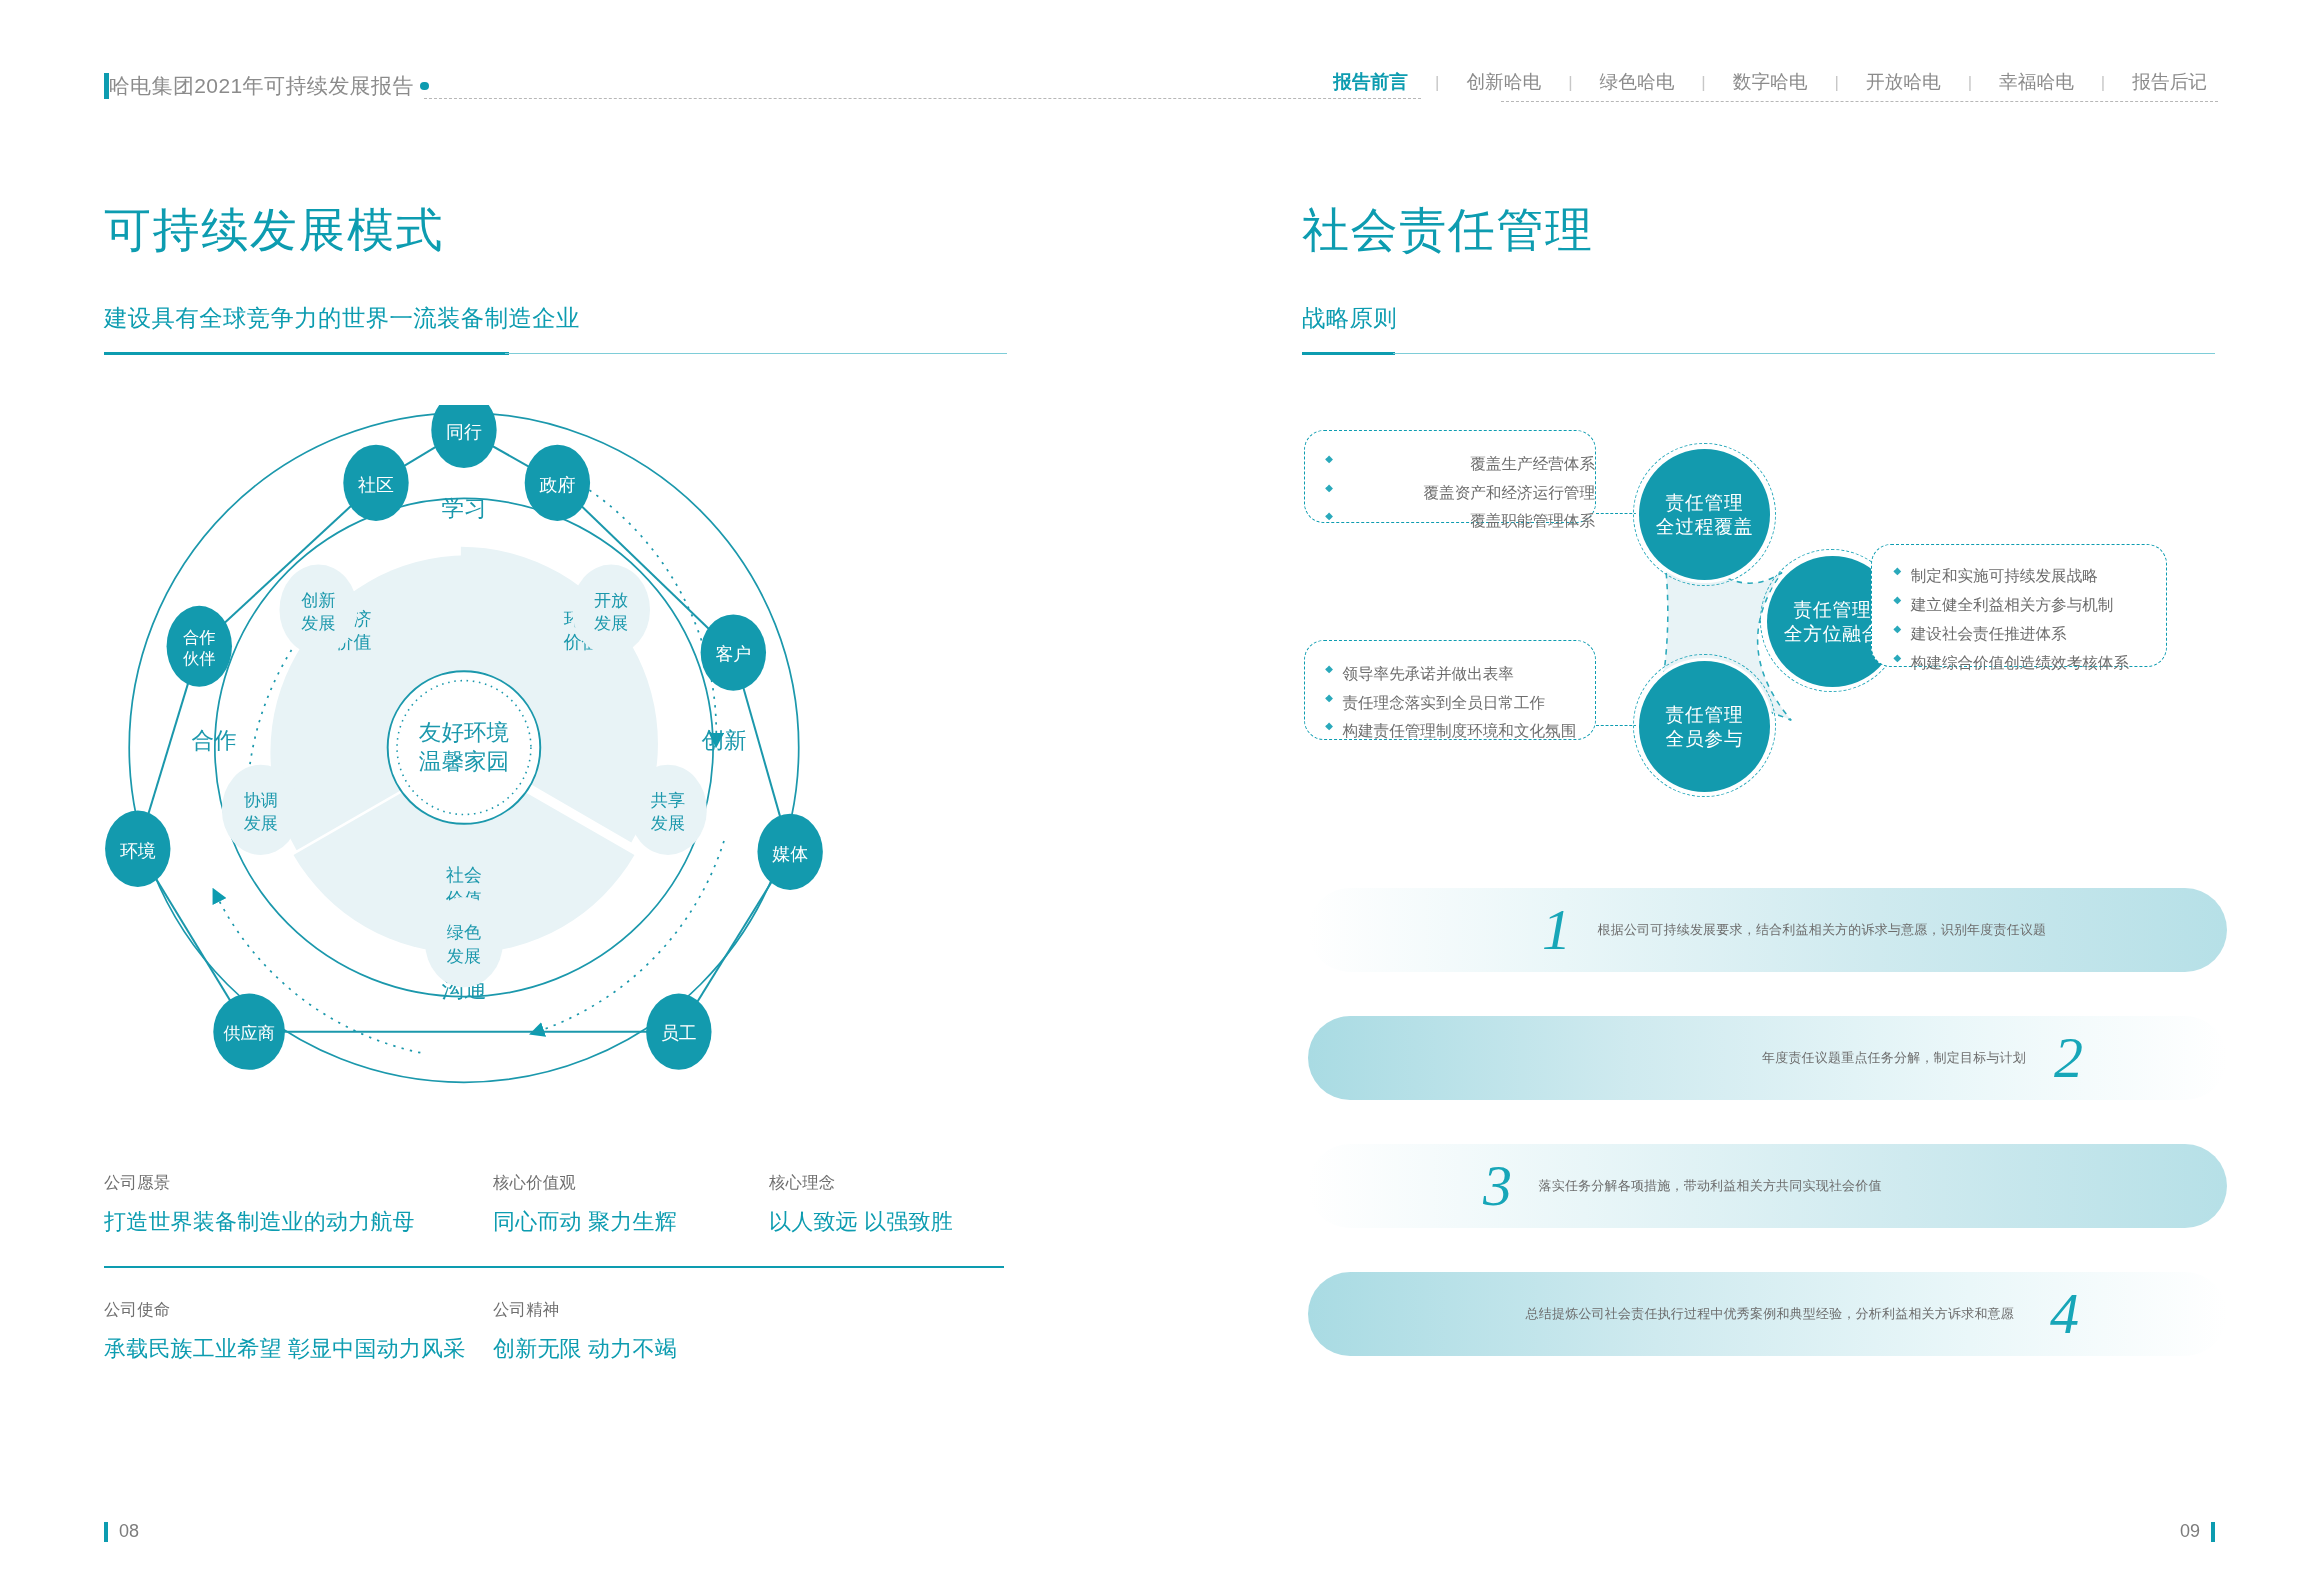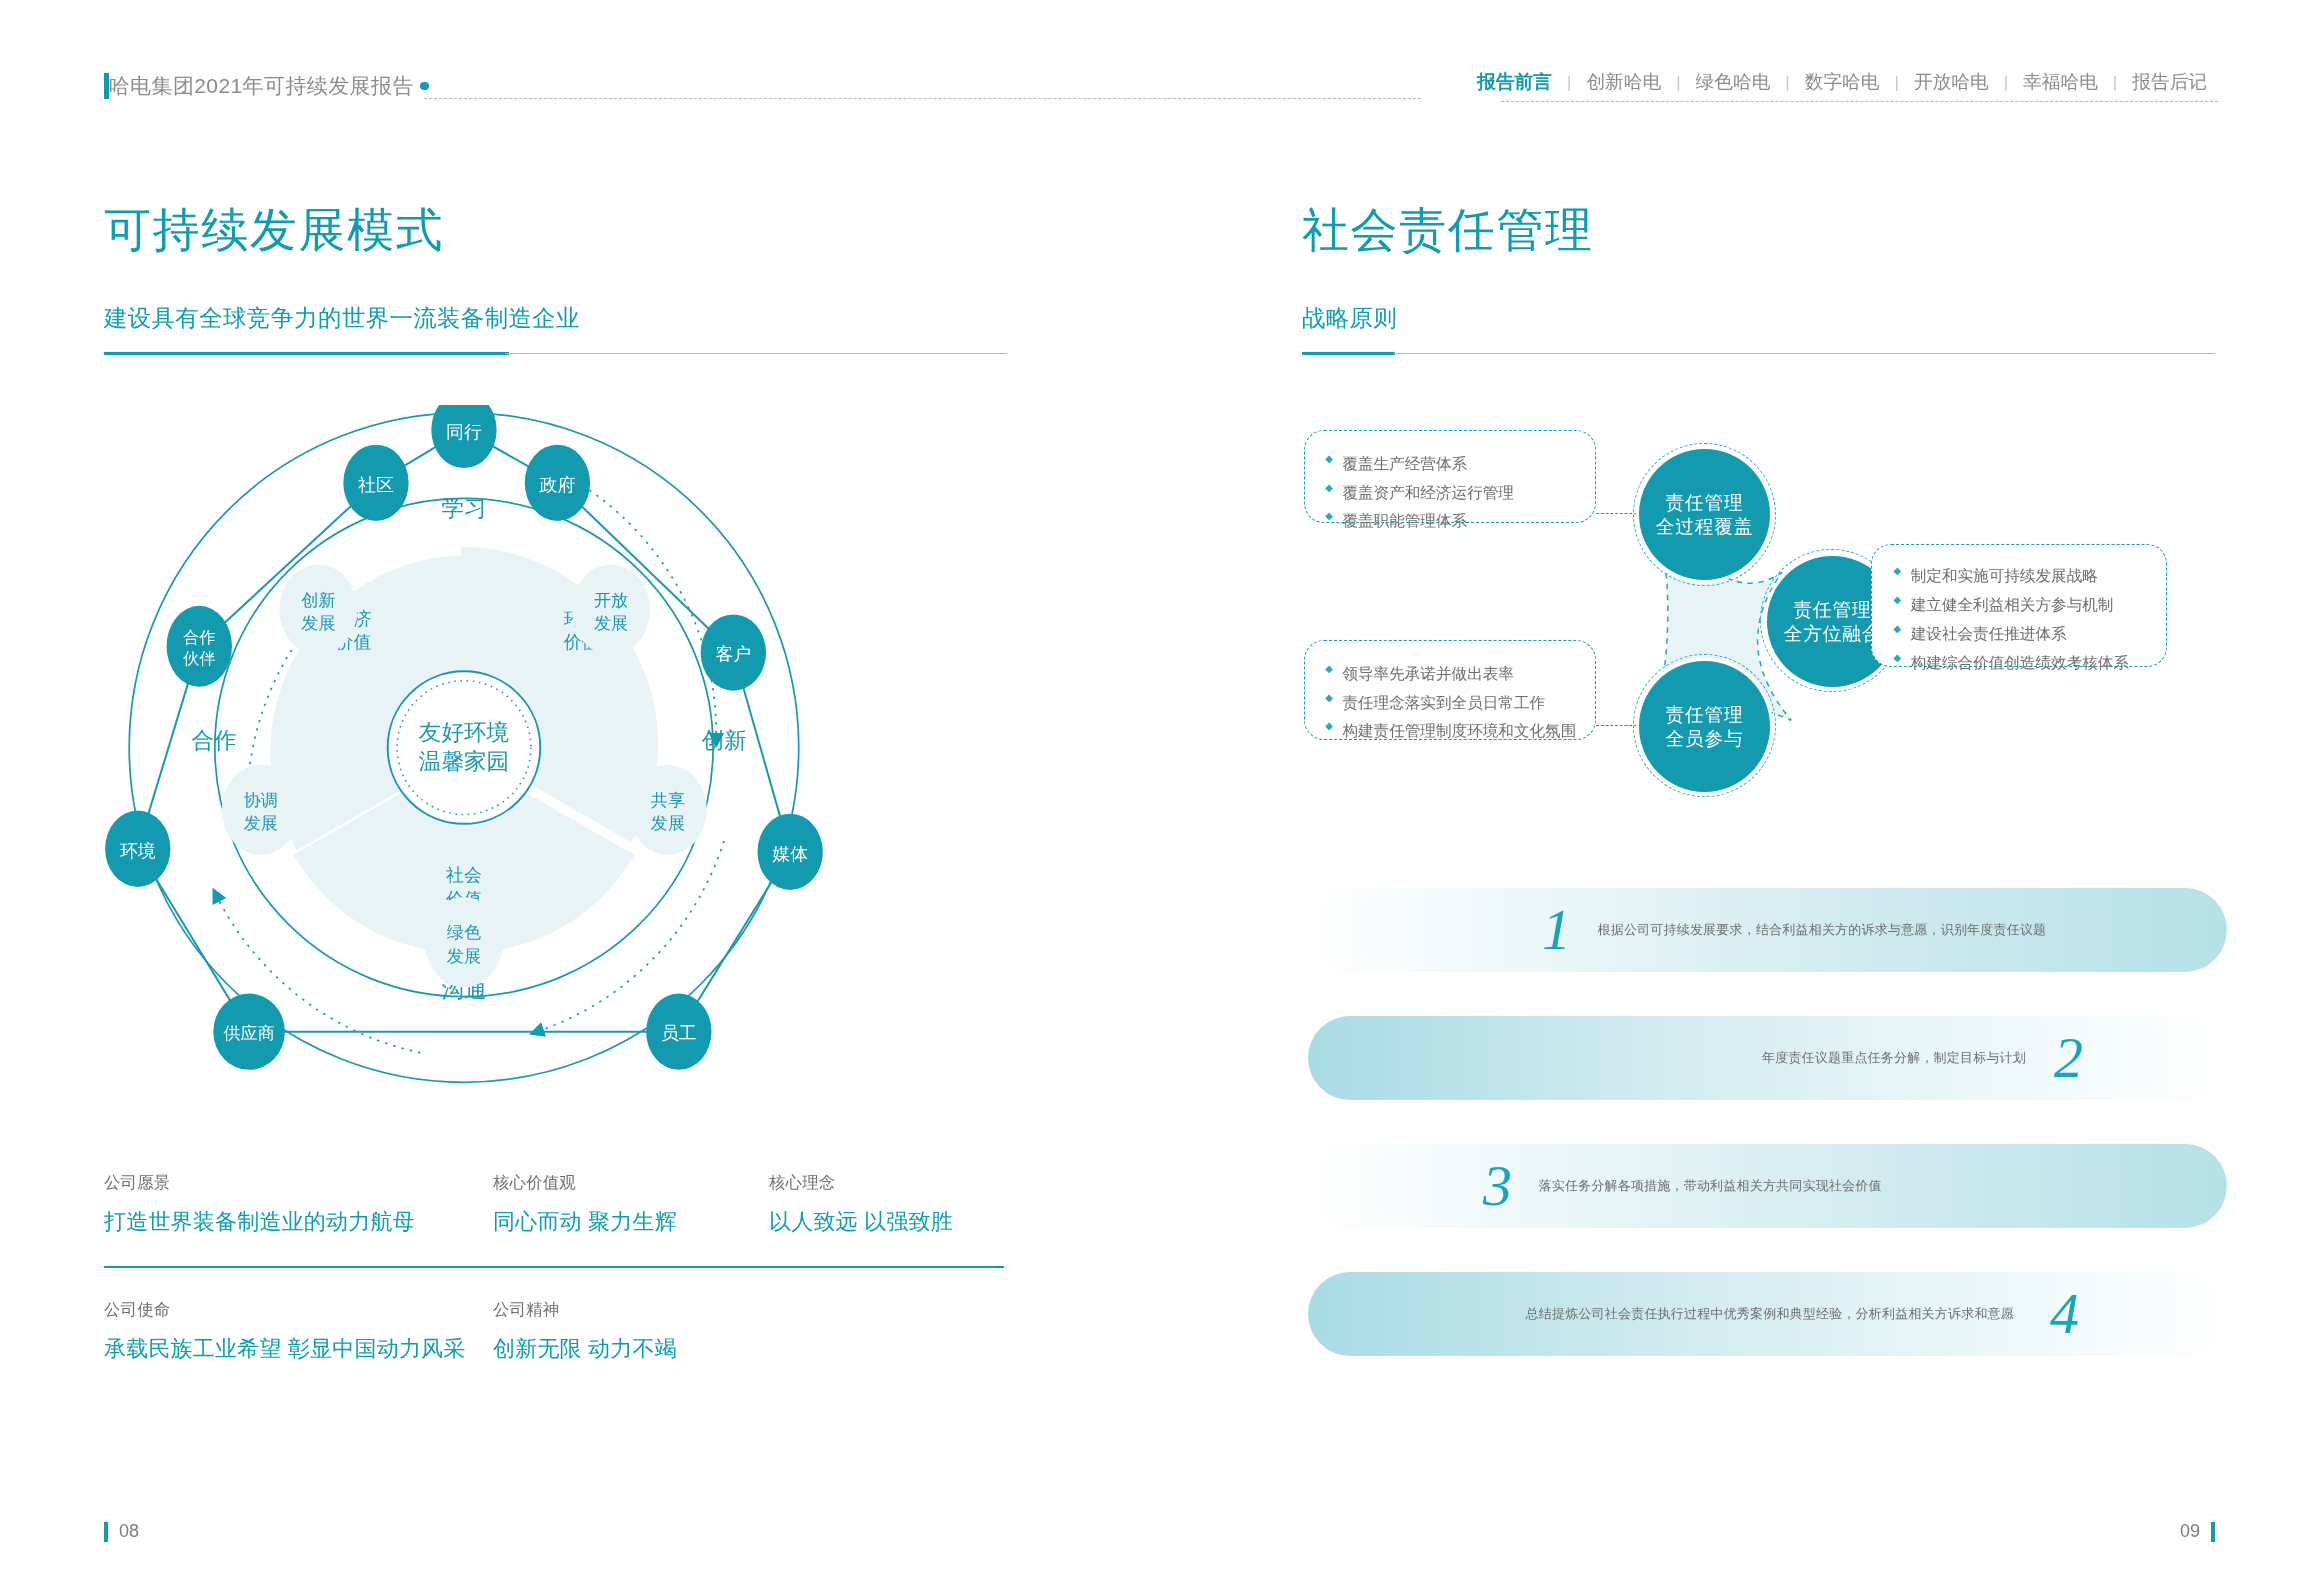--- a/index.html
+++ b/index.html
@@ -12,21 +12,21 @@
   .page { position: relative; width: 2319px; height: 1573px; background:#fff; }
 
   
   .hdr-left { position:absolute; left:104px; top:72px; display:flex; align-items:center; }
   .hdr-bar { width:4.7px; height:26.5px; background:#0d9cb0; }
   .hdr-title { font-size:21px; color:#8b8b8b; letter-spacing:0.4px; white-space:nowrap; }
   .hdr-dot { width:8.6px; height:8.6px; border-radius:50%; background:#0d9cb0; margin-left:6.2px; }
   .hdr-dash-left { position:absolute; left:424px; top:98px; width:997px; height:0;
       border-top:1.6px dashed #b7b7b7; }
 
-  .hdr-right { position:absolute; right:101px; top:69px; display:flex; align-items:baseline; gap:4px; }
+  .hdr-right { position:absolute; right:101px; top:69px; display:flex; align-items:baseline; gap:16px; }
   .nav-item { font-size:18.7px; color:#8b8b8b; padding:0 11px; white-space:nowrap; }
   .nav-item.active { color:#0d9cb0; font-weight:bold; }
   .nav-sep { color:#c7c7c7; font-size:17px; }
   .hdr-dash-right { position:absolute; right:101px; top:101px; width:717px; height:0;
       border-top:1.6px dashed #b7b7b7; }
 
   
   .sec-title { position:absolute; font-size:47px; font-weight:normal; color:#0d9cb0; letter-spacing:1.6px; }
   .sec-sub  { position:absolute; font-size:23.4px; color:#0d9cb0; letter-spacing:0.4px; }
   .rule-wrap { position:absolute; height:3.1px; }
@@ -300,21 +300,21 @@
       <span>责任管理</span>
       <span>全方位融合</span>
     </div>
 
     <div class="circ-ring" style="left:340px; top:241px; width:143px; height:143px;"></div>
     <div class="circ" style="left:346px; top:248px; width:131px; height:131px;">
       <span>责任管理</span>
       <span>全员参与</span>
     </div>
 
-    <div class="dbox" style="left:11px; top:17px; width:292px; height:93px; padding:18.7px 0 0 18.7px;">
+    <div class="dbox" style="left:11px; top:17px; width:292px; height:93px; padding:18.7px 0 0 18.7px;text-align:right;">
       <ul>
         <li>覆盖生产经营体系</li>
         <li>覆盖资产和经济运行管理</li>
         <li>覆盖职能管理体系</li>
       </ul>
     </div>
 
     <div class="dbox" style="left:578px; top:131px; width:296px; height:123px; padding:17px 0 4px 20px;">
       <ul>
         <li>制定和实施可持续发展战略</li>

